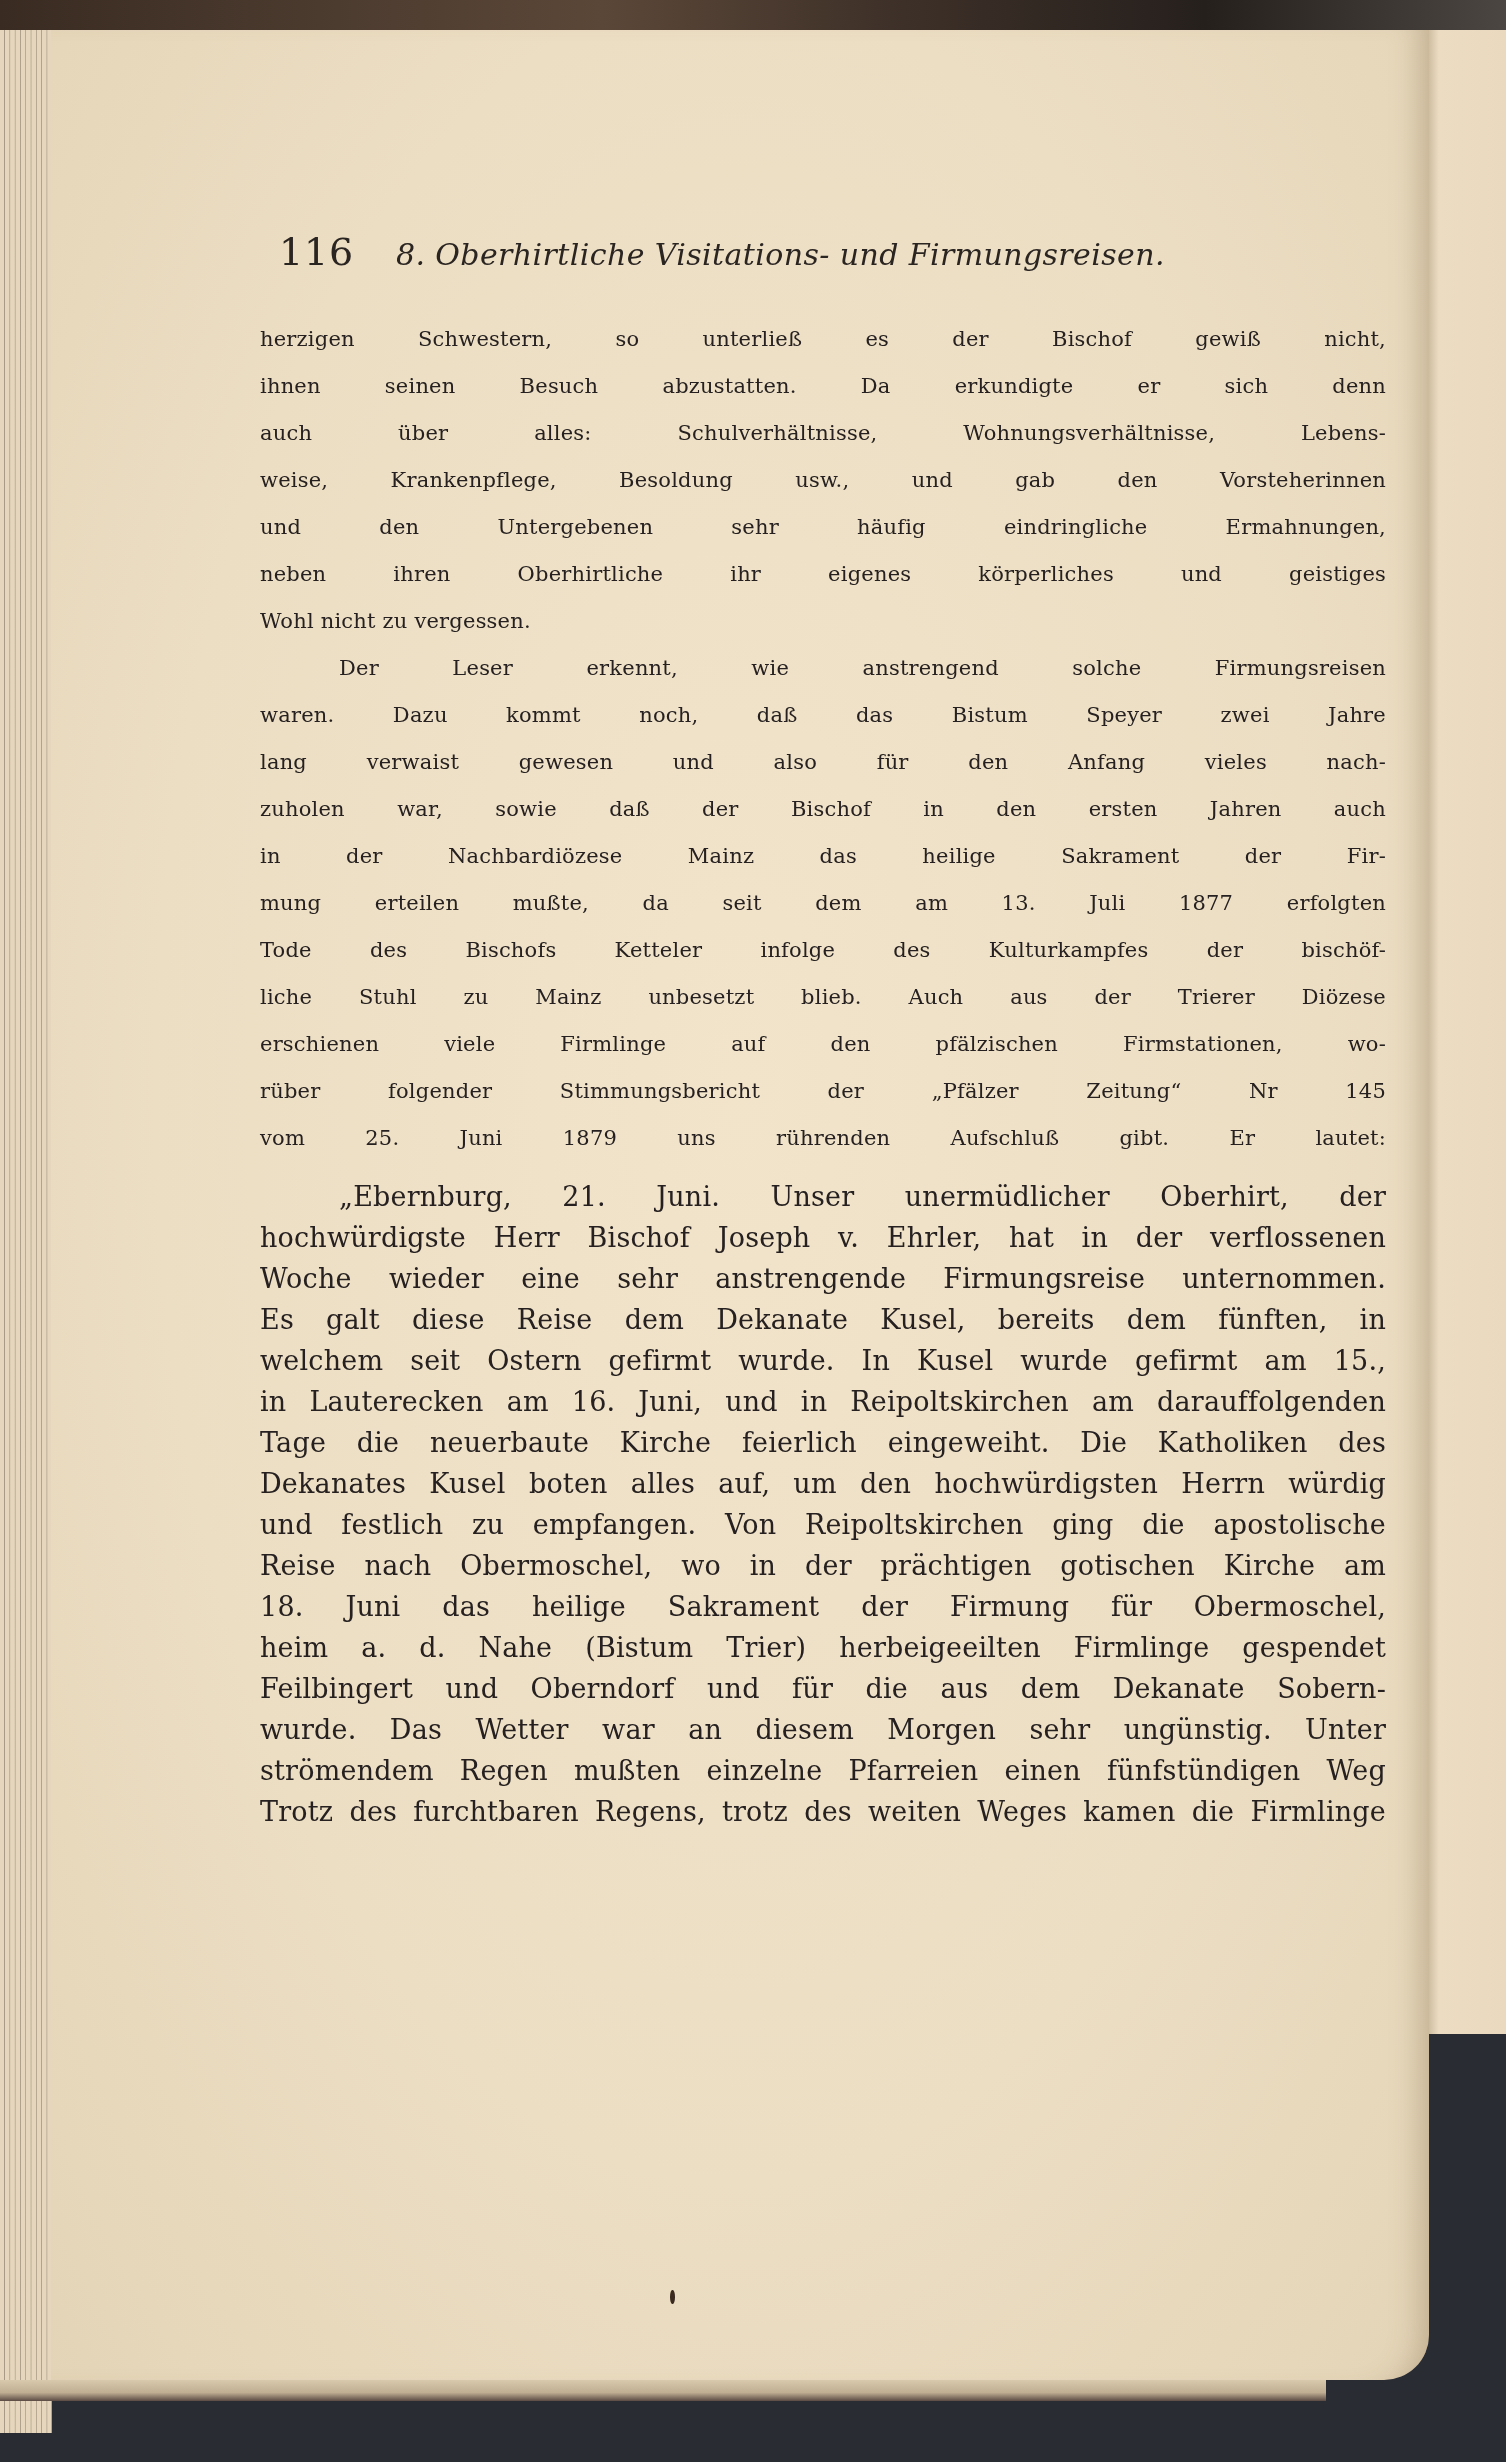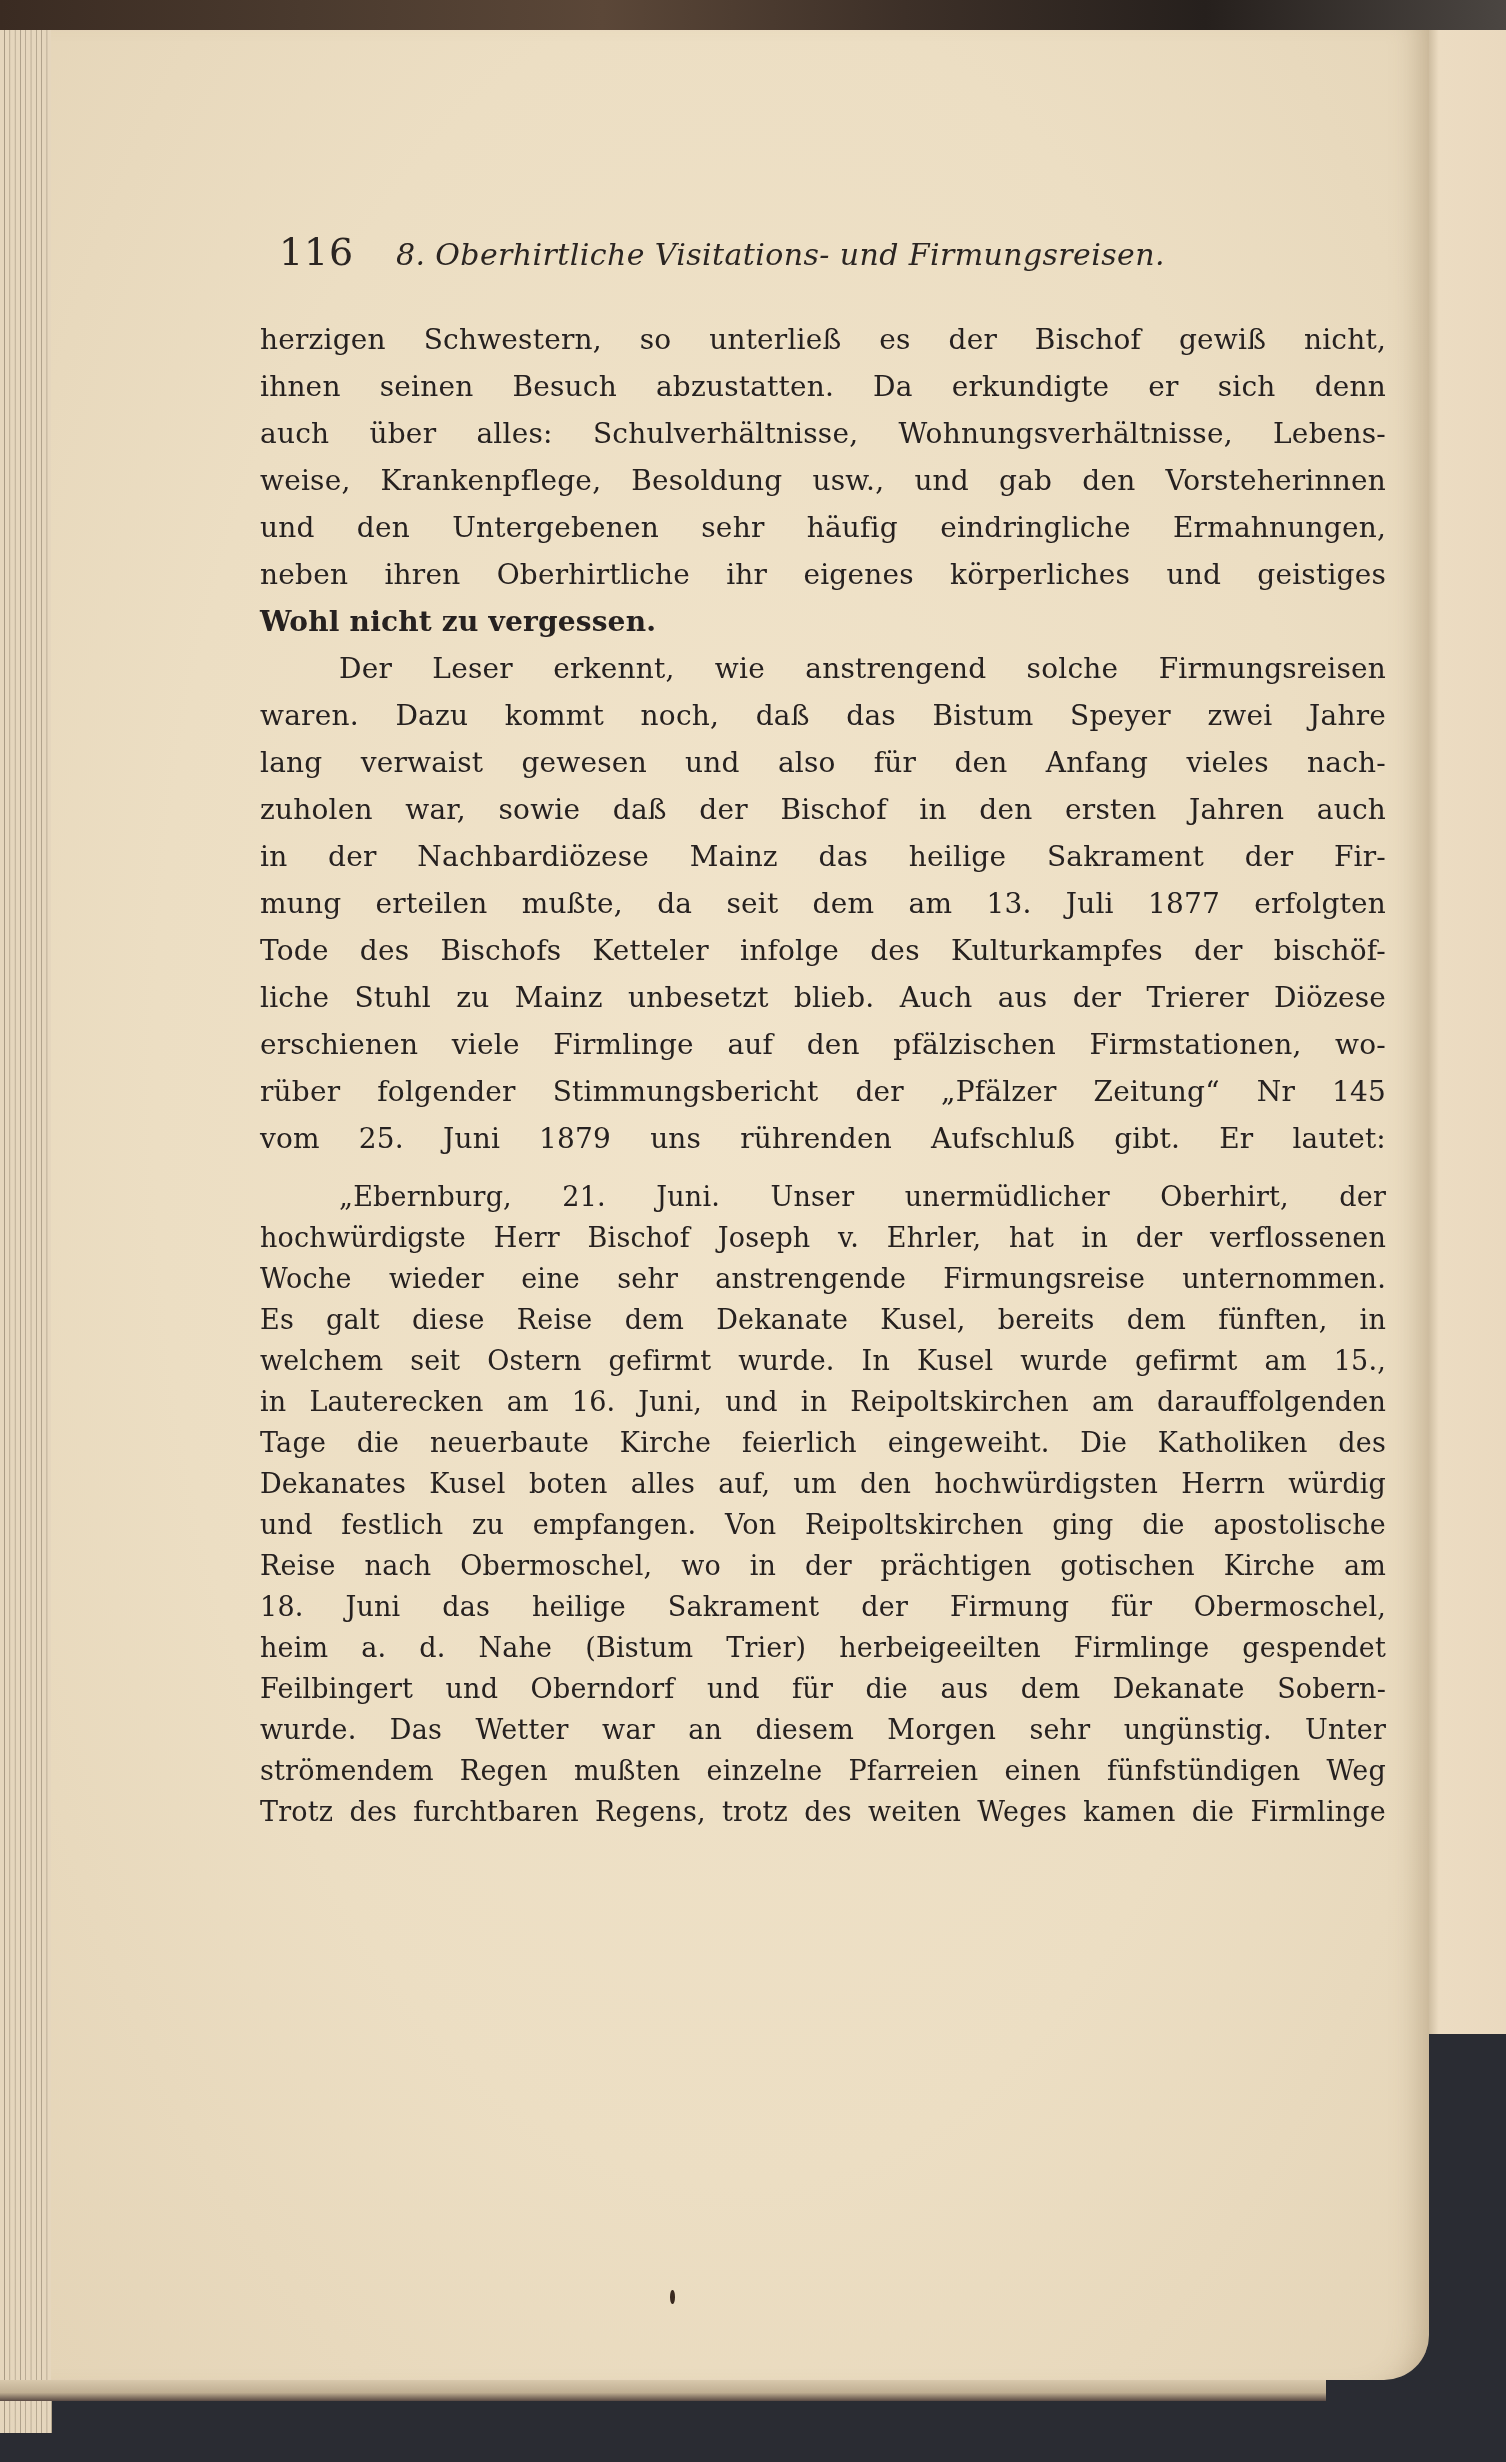--- a/index.html
+++ b/index.html
@@ -35,30 +35,30 @@
     position: absolute; left: 279px; top: 230px; width: 1107px;
     display: flex; align-items: baseline; color: #2b2522;
   }
   .page-number { font-size: 38px; width: 117px; letter-spacing: 0.8px; }
   .running-head { font-size: 30px; letter-spacing: 0.4px; font-style: italic; }
   .body-text {
     position: absolute; left: 260px; top: 316px; width: 1126px;
     color: #262120; text-align: justify;
   }
   .para {
-    font-size: 28px; line-height: 47px; margin: 0;
+    font-size: 21px; line-height: 47px; margin: 0;
     letter-spacing: 0.2px;
   }
   .quote {
     font-size: 27px; line-height: 41px; margin: 13.6px 0 0 0;
     text-indent: 79px; letter-spacing: 0.2px;
   }
   .line { display: block; text-align: justify; text-align-last: justify; text-indent: 0; }
   .line.first { padding-left: 79px; }
-  .line.last { text-align-last: left; font-weight: bold; }
+  .line.last { text-align-last: left; }
   .speck {
     position: absolute; left: 670px; top: 2290px; width: 4.5px; height: 13.6px;
     background: #3a2a20; border-radius: 50%;
   }
 </style>
 </head>
 <body>
 
 <div class="top-edge"></div>
 <div class="next-page"></div>

